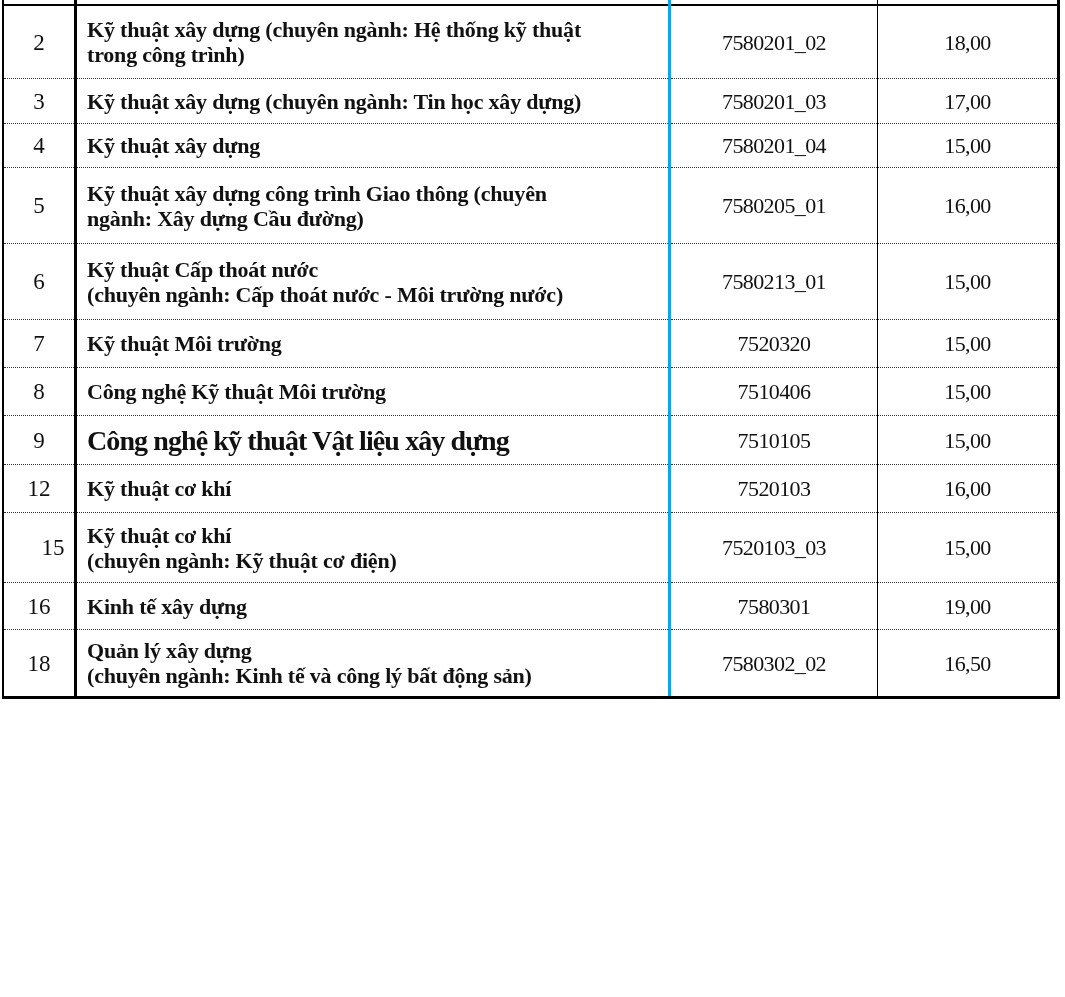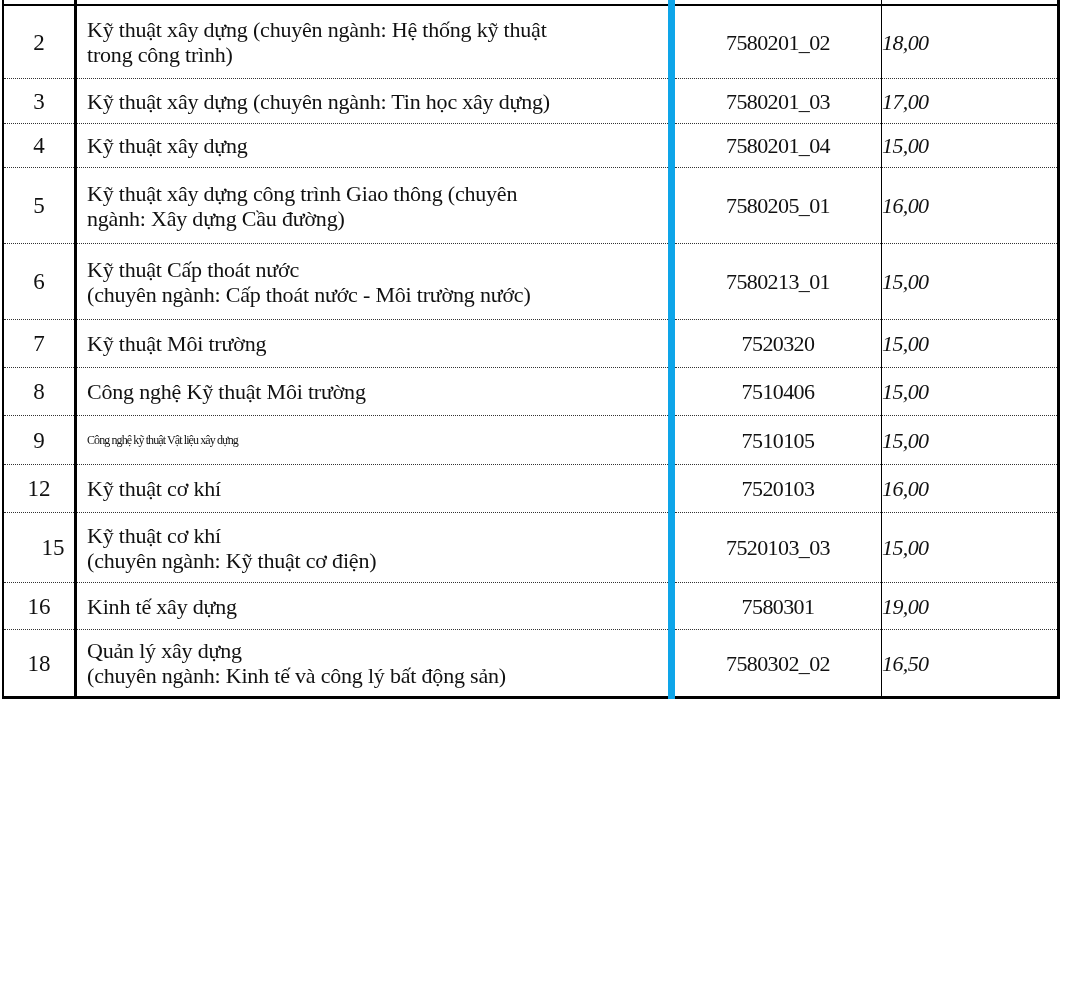--- a/index.html
+++ b/index.html
@@ -44,36 +44,37 @@
     width: 70px;
     text-align: center;
     border-left: 2px solid #000;
     border-right: 3px solid #000;
     font-size: 23px;
   }
   td.c-name {
     width: 575px;
     padding-left: 10px;
     padding-right: 6px;
-    border-right: 7px solid #0ea5e9;
+    border-right: 3px solid #0ea5e9;
     letter-spacing: -0.2px;
+    font-weight: bold;
   }
   td.c-code {
     width: 206px;
     text-align: center;
     border-right: 1px solid #000;
     letter-spacing: -0.6px;
   }
   td.c-score {
+    text-align: center;
     border-right: 3px solid #000;
     letter-spacing: -0.6px;
-    font-style: italic;
   }
   .line { display: block; white-space: nowrap; }
-  .line.cond { font-size: 12px; letter-spacing: -0.9px; }
+  .line.cond { font-size: 28px; letter-spacing: -0.9px; }
 </style>
 </head>
 <body>
 
 <div class="table-wrap">
   <table>
     <tbody id="tbody">
       <tr class="top-stub">
         <td class="c-no"></td>
         <td class="c-name"></td>

